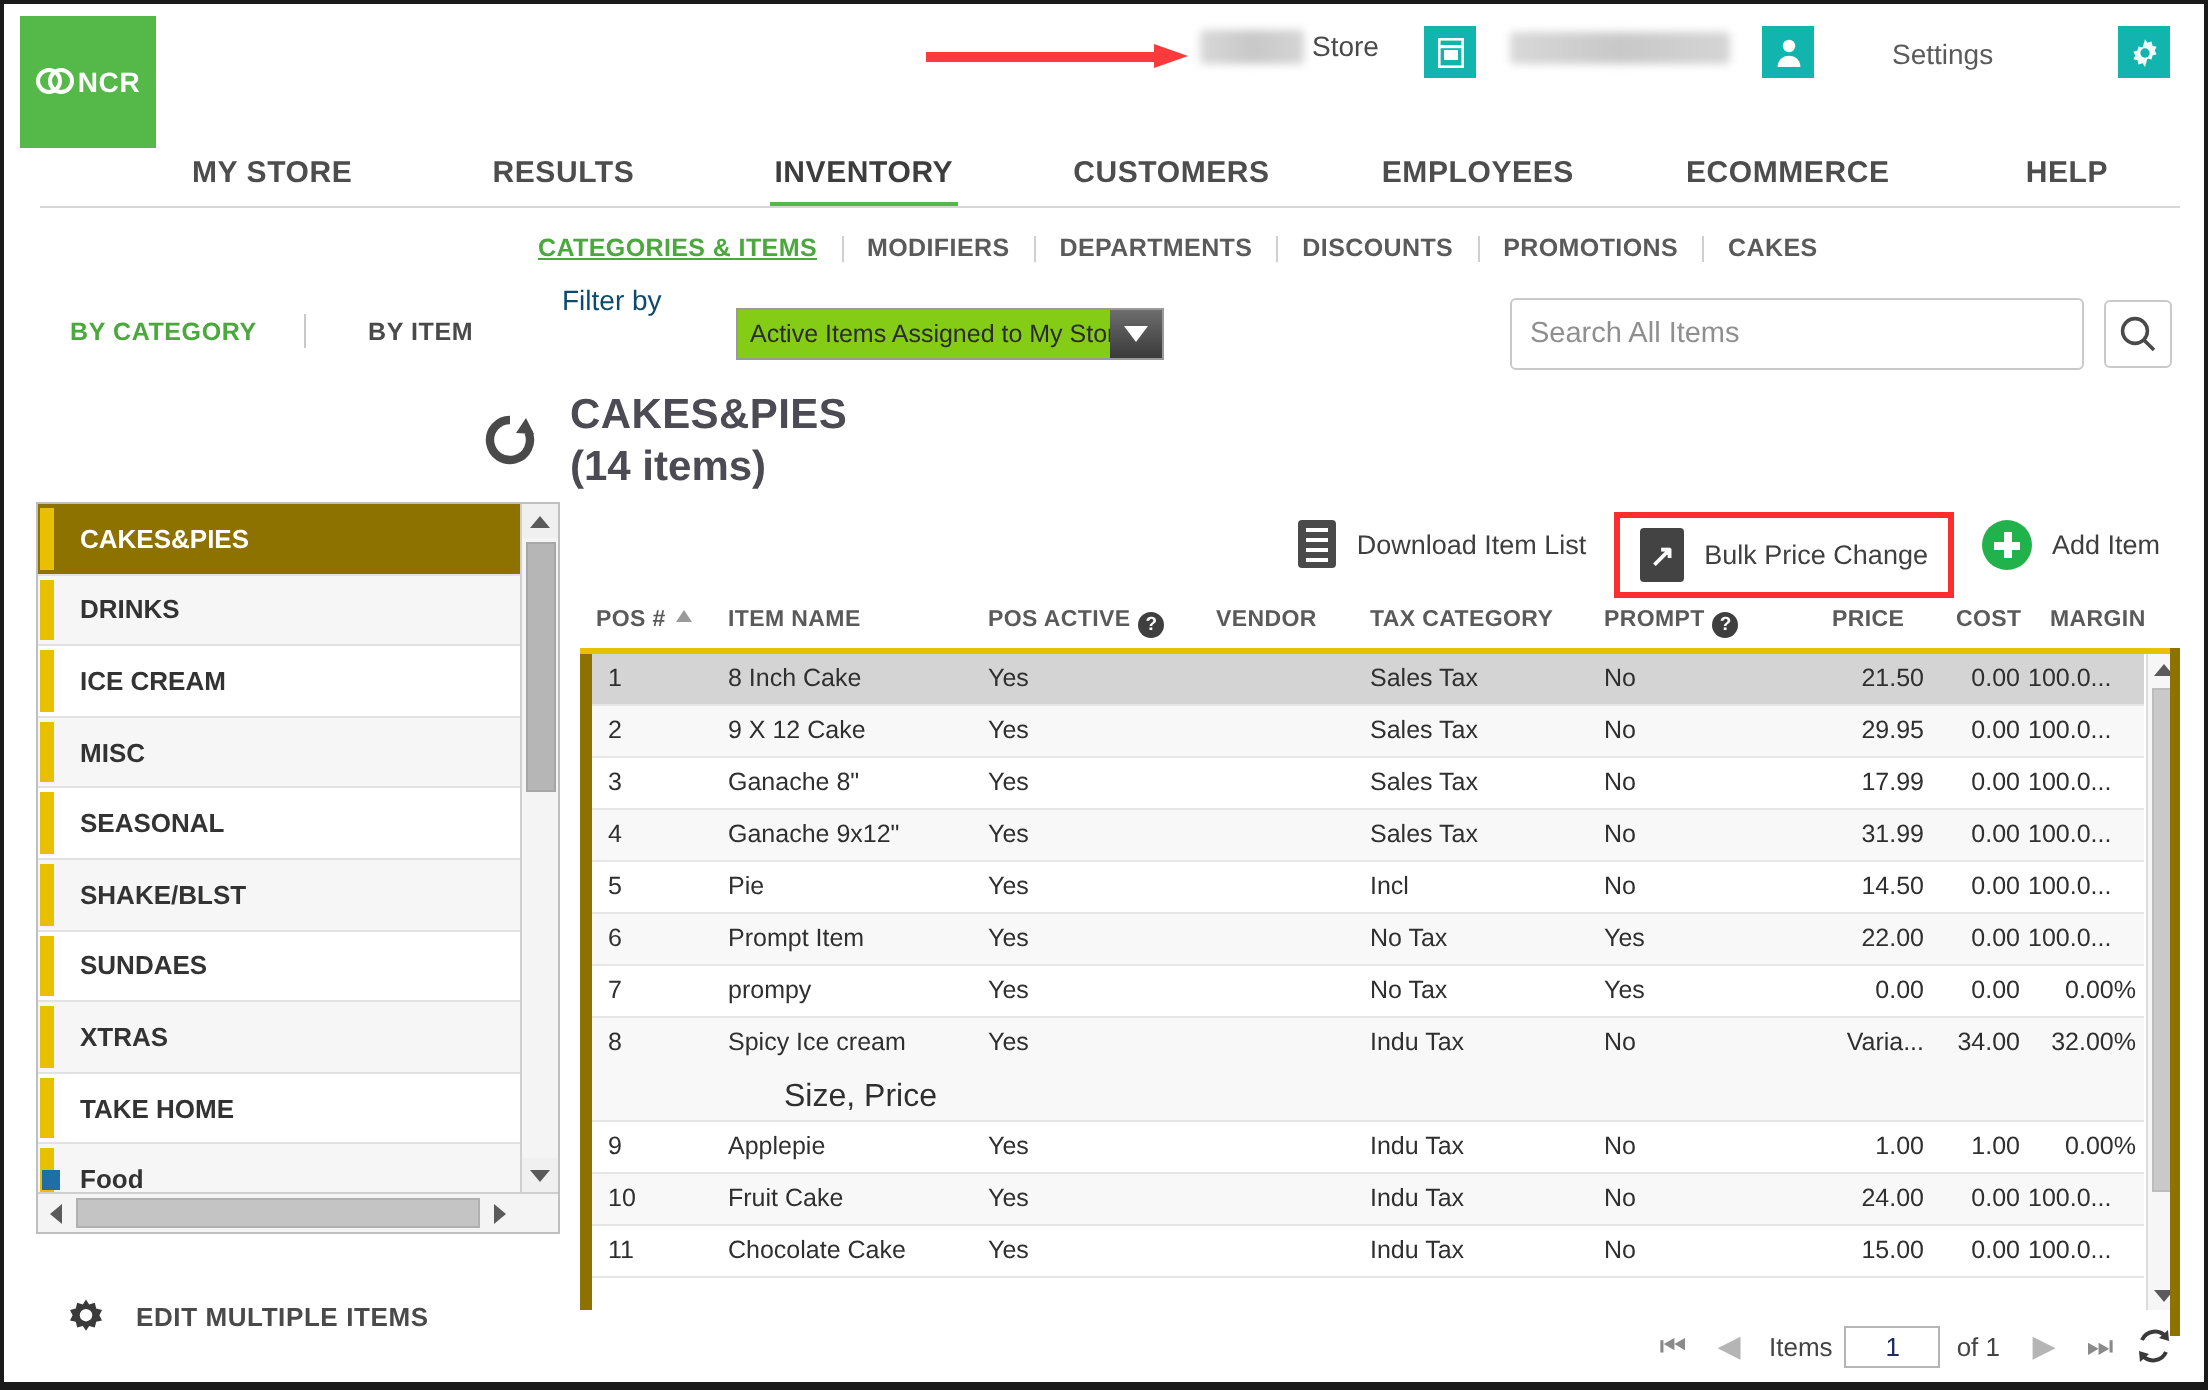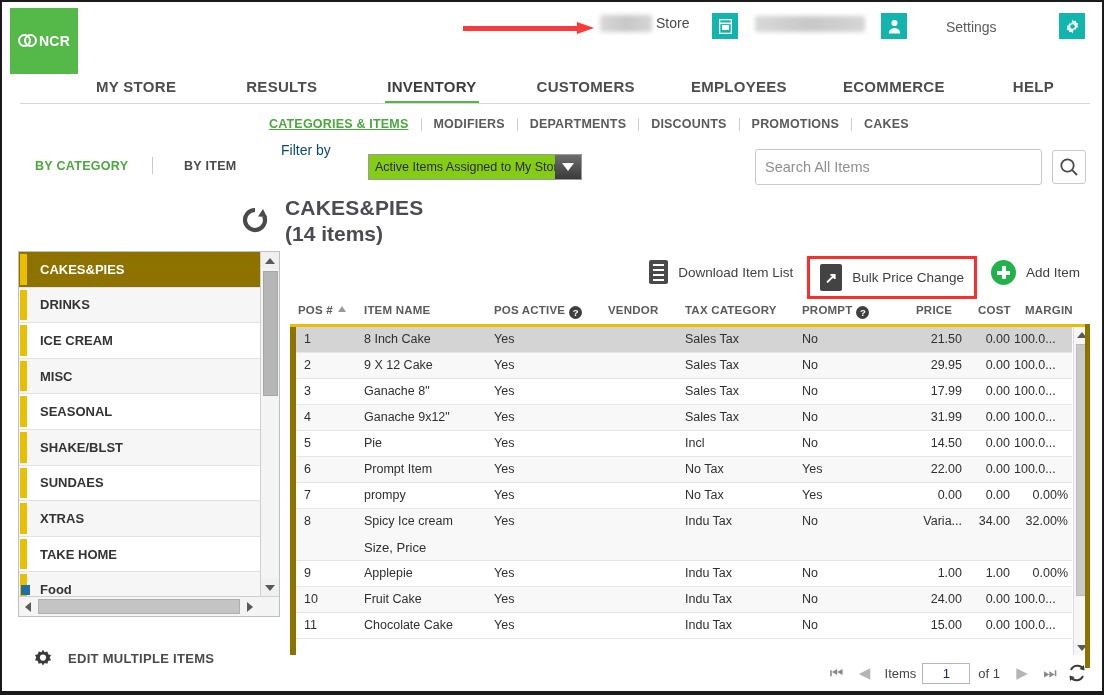--- a/index.html
+++ b/index.html
@@ -253,21 +253,21 @@
   .dt-row {
     position: relative; height: 26px; border-bottom: 1px solid #e6e6e6;
     background: #fff; width: 782px;
   }
   .dt-row.alt { background: #f8f8f8; }
   .dt-row.sel { background: #d4d4d4; }
   .dt-row .td {
     position: absolute; top: 5px; font-size: 12.5px; color: #2f2f2f; white-space: nowrap;
   }
   .dt-row.tall { height: 52px; }
-  .dt-row .td.sub { top: 31px; font-size: 13px; }
+  .dt-row .td.sub { top: 31px; font-size: 16px; margin-left: 28px; }
   .dt-vscroll {
     position: absolute; right: 0; top: 0; width: 17px; height: 328px;
     background: #f6f6f6; border-left: 1px solid #dcdcdc;
   }
   .dt-vscroll .btn { position:absolute; left:0;right:0;height:15px;display:flex;align-items:center;justify-content:center; }
   .dt-vscroll .btn.top { top: 0; }
   .dt-vscroll .btn.bot { bottom: 0; }
   .dt-vthumb { position:absolute; left:2px; top:17px; width:13px; height:252px; background:#c9c9c9; border:1px solid #bcbcbc; }
 
   

